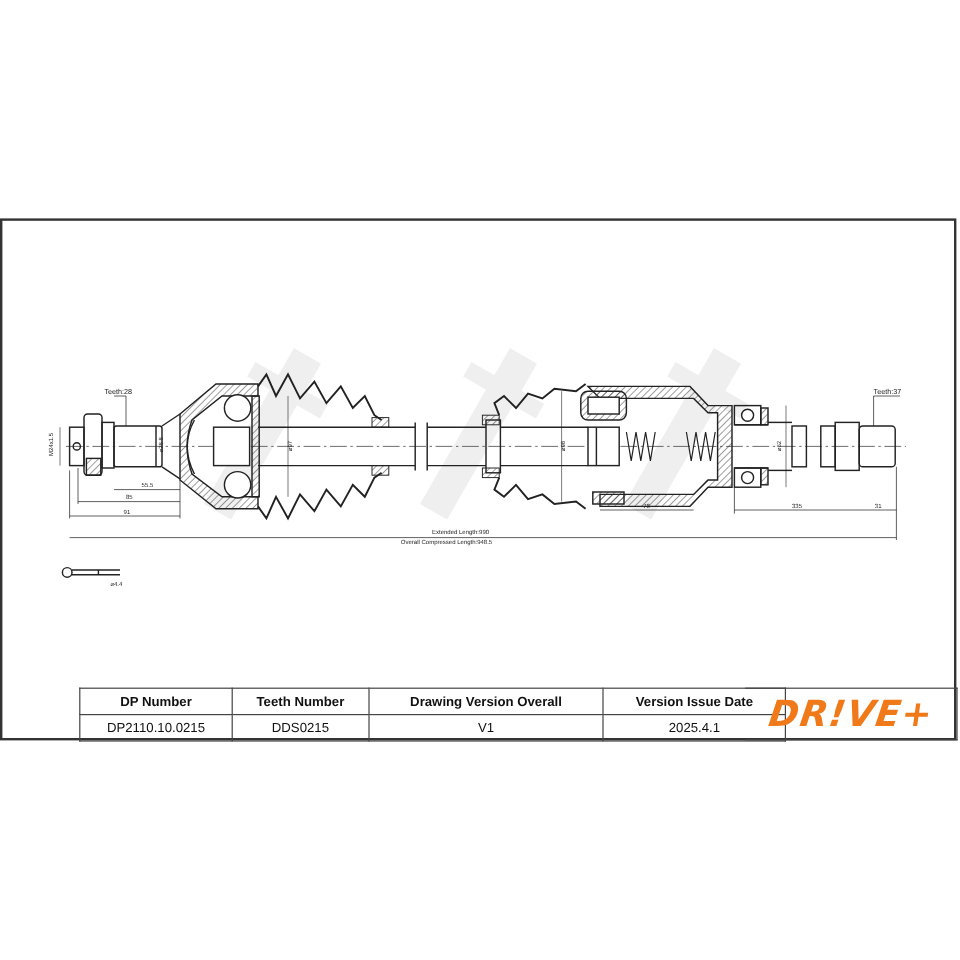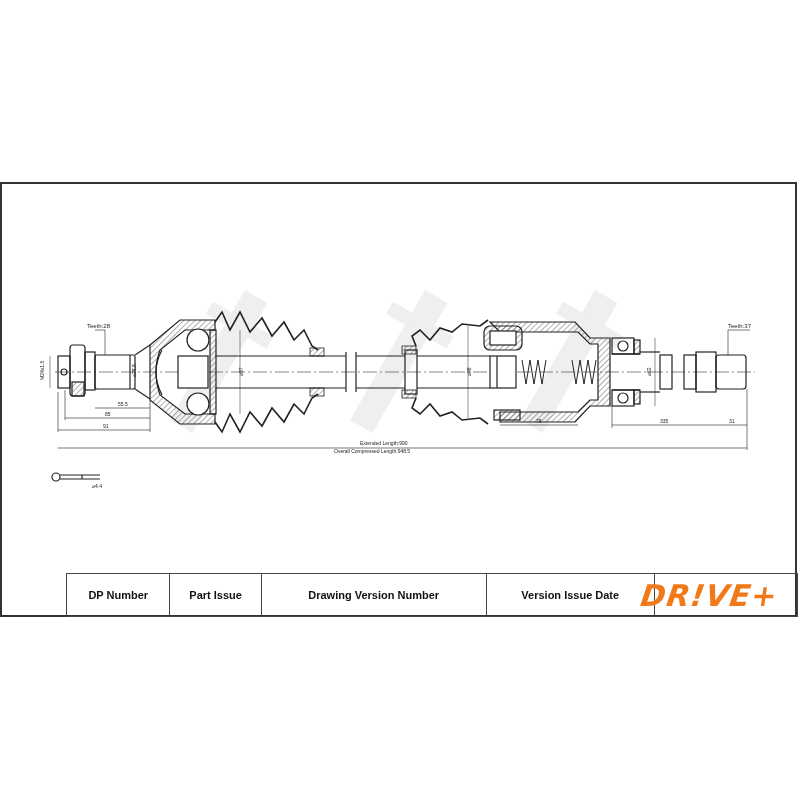--- a/index.html
+++ b/index.html
@@ -163,22 +163,28 @@
     <line x1="60" y1="479" x2="100" y2="479"></line>
     <line x1="82" y1="475" x2="82" y2="479"></line>
   </g>
   <text x="92" y="488" class="dimtxt">⌀4.4</text>
 </svg>
 
 <table class="tbl">
   <tbody>
       <tr class="head">
     <td>DP Number</td>
-    <td>Part Issue</td>
-    <td>Drawing Version Number</td>
+    <td>Teeth Number</td>
+    <td>Drawing Version Overall</td>
     <td>Version Issue Date</td>
+  </tr>
+  <tr>
+    <td>DP2110.10.0215</td>
+    <td>DDS0215</td>
+    <td>V1</td>
+    <td>2025.4.1</td>
   </tr>
 </tbody>
   </table>
 
 <div class="logo-box">
   <span class="logo">DR!VE+</span>
 </div>
 
 </body></html>

